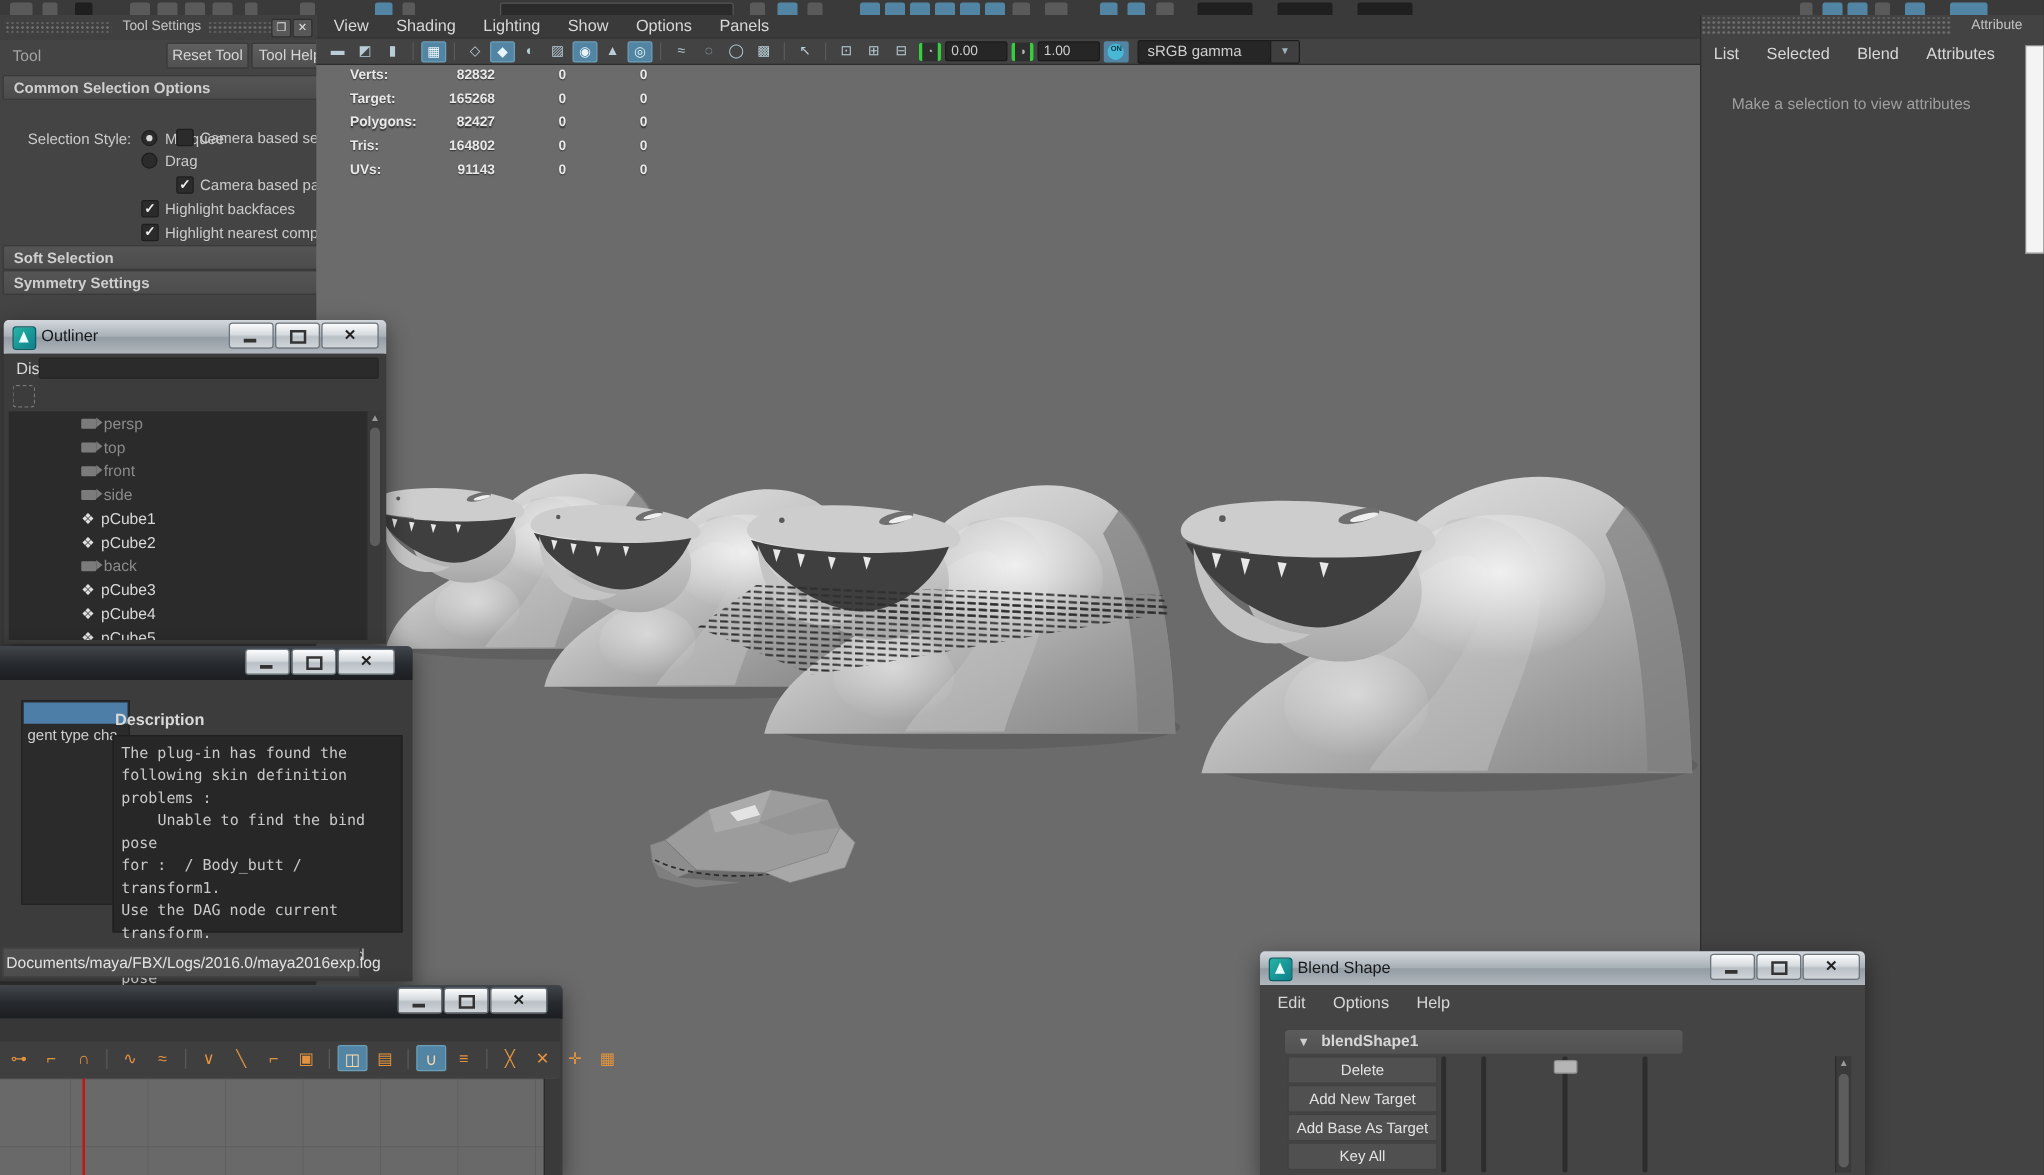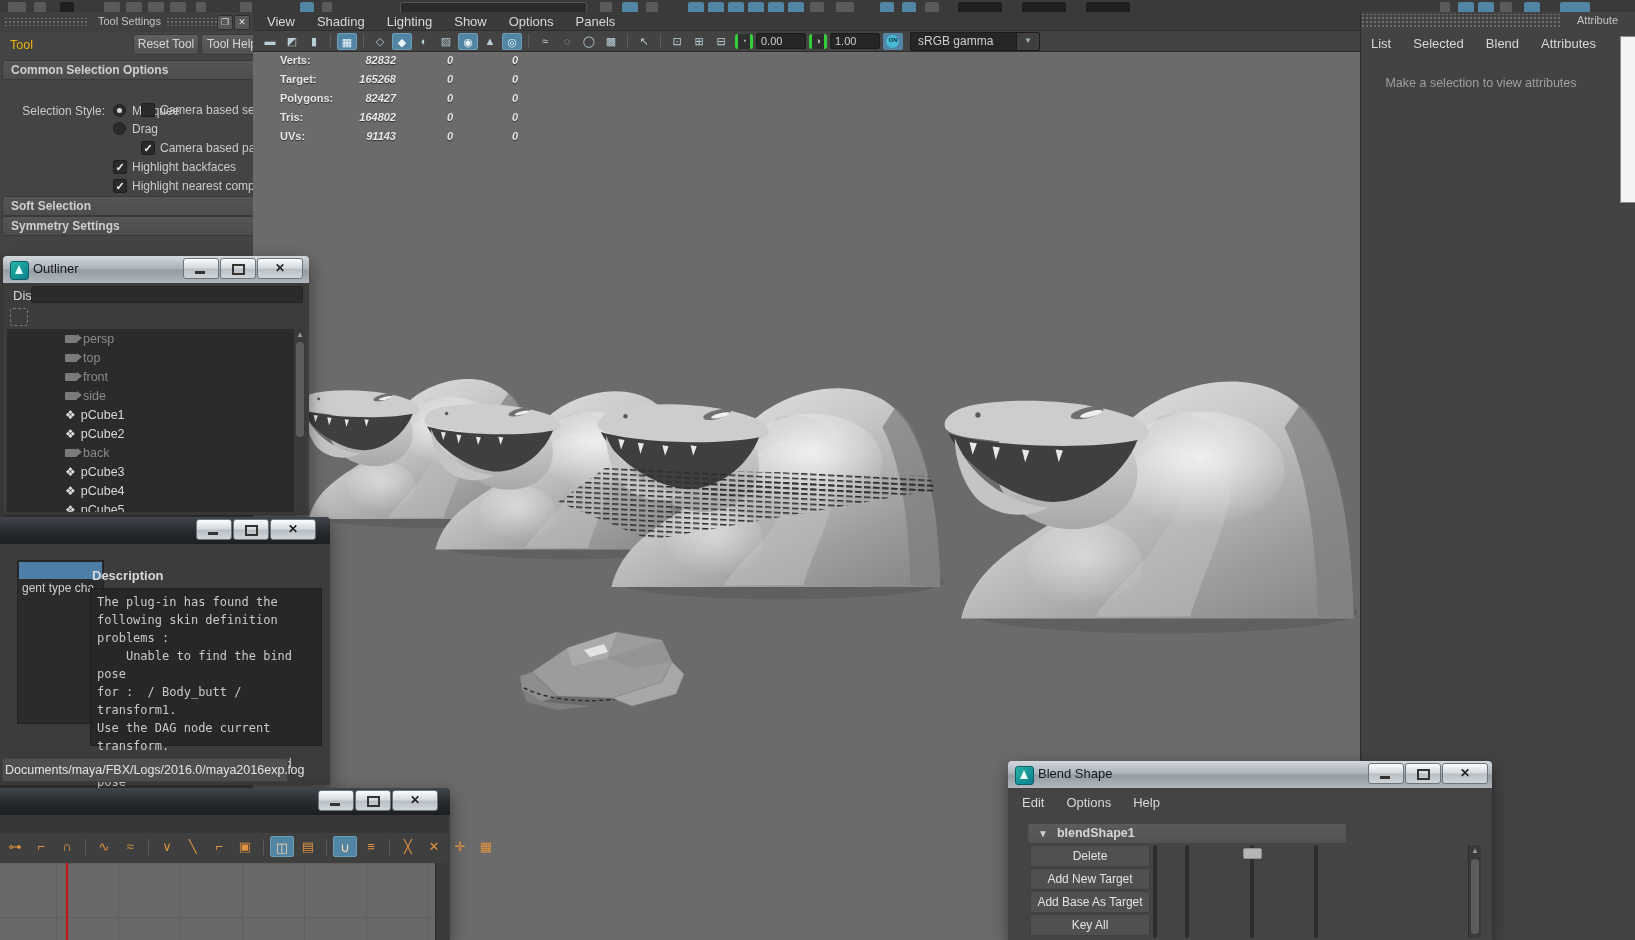--- a/index.html
+++ b/index.html
@@ -52,21 +52,21 @@
   #onbtn span{position:absolute;left:0;top:4px;width:20px;text-align:center;font-size:6px;font-weight:bold;color:#083744;}
   #gammadrop{height:17px;width:128px;background:#262626;border:1px solid #1c1c1c;border-radius:2px;display:flex;margin-left:4px;}
   #gammadrop .val{flex:1;font-size:12px;color:#cfcfcf;line-height:16px;padding-left:7px;}
   #gammadrop .arrow{width:22px;background:#3f3f3f;border-left:1px solid #1c1c1c;color:#9fb3bb;font-size:8px;line-height:16px;text-align:center;}
 
   
   #hud{position:absolute;left:27px;top:42px;}
   .hudrow{display:grid;grid-template-columns:66px 50px 57px 65px;height:19px;font-size:11px;font-weight:bold;
           color:#e9e9e9;text-shadow:0 1px 1px rgba(0,0,0,.55);}
   .hudrow .lab{text-align:left;}
-  .hudrow .num{text-align:right;font-style:italic;}
+  .hudrow .num{text-align:right;}
 
   
   #attred{left:1360px;top:12px;width:275px;height:928px;background:#434343;border-left:1px solid #2e2e2e;}
   #ae-handle{position:absolute;left:0;top:2px;width:200px;height:14px;}
   #ae-title{position:absolute;right:18px;top:2px;font-size:11px;color:#c4c4c4;}
   #ae-menus{position:absolute;left:10px;top:22px;}
   #ae-msg{position:absolute;left:0;top:64px;width:240px;text-align:center;font-size:12.5px;color:#9f9f9f;}
   #ae-white{position:absolute;right:0;top:24px;width:15px;height:165px;background:#f4f4f4;border:1px solid #8a8a8a;border-right:none;}
 
   
@@ -171,21 +171,21 @@
     </div>
 
   <div class="abs" id="toolsettings">
     <div id="ts-titlerow">
       <div class="dotgrip" style="position:absolute;left:4px;top:6px;width:85px;height:8px;"></div>
       <div class="dotgrip" style="position:absolute;left:150px;top:6px;width:72px;height:8px;"></div>
       <span id="ts-title">Tool Settings</span>
       <div class="panebtn" style="right:20px;">❐</div>
       <div class="panebtn" style="right:3px;">✕</div>
     </div>
-    <div style="position:absolute;left:10px;top:26px;font-size:12.5px;color:#eab308;">Tool</div>
+    <div style="position:absolute;left:10px;top:26px;font-size:12.5px;color:#a3a3a3;">Tool</div>
     <div class="mbtn" style="position:absolute;left:133px;top:22px;width:64px;height:19px;line-height:19px;">Reset Tool</div>
     <div class="mbtn" style="position:absolute;left:201px;top:22px;width:60px;height:19px;line-height:19px;">Tool Help</div>
 
     <div class="sechdr" style="position:absolute;left:2px;top:48px;width:247px;height:18px;">Common Selection Options</div>
 
     <div id="ts-options">
         <div class="optrow" style="left: 0px; top: 72px; width: 253px; margin-top: 20px;">
           <span style="position: absolute; left: 0px; width: 105px; text-align: right; display: inline-block;">Selection Style:</span>
           <span class="radio on" style="position: absolute; left: 113px;"></span>
           <span style="position: absolute; left: 132px; white-space: nowrap;">Marquee</span>

